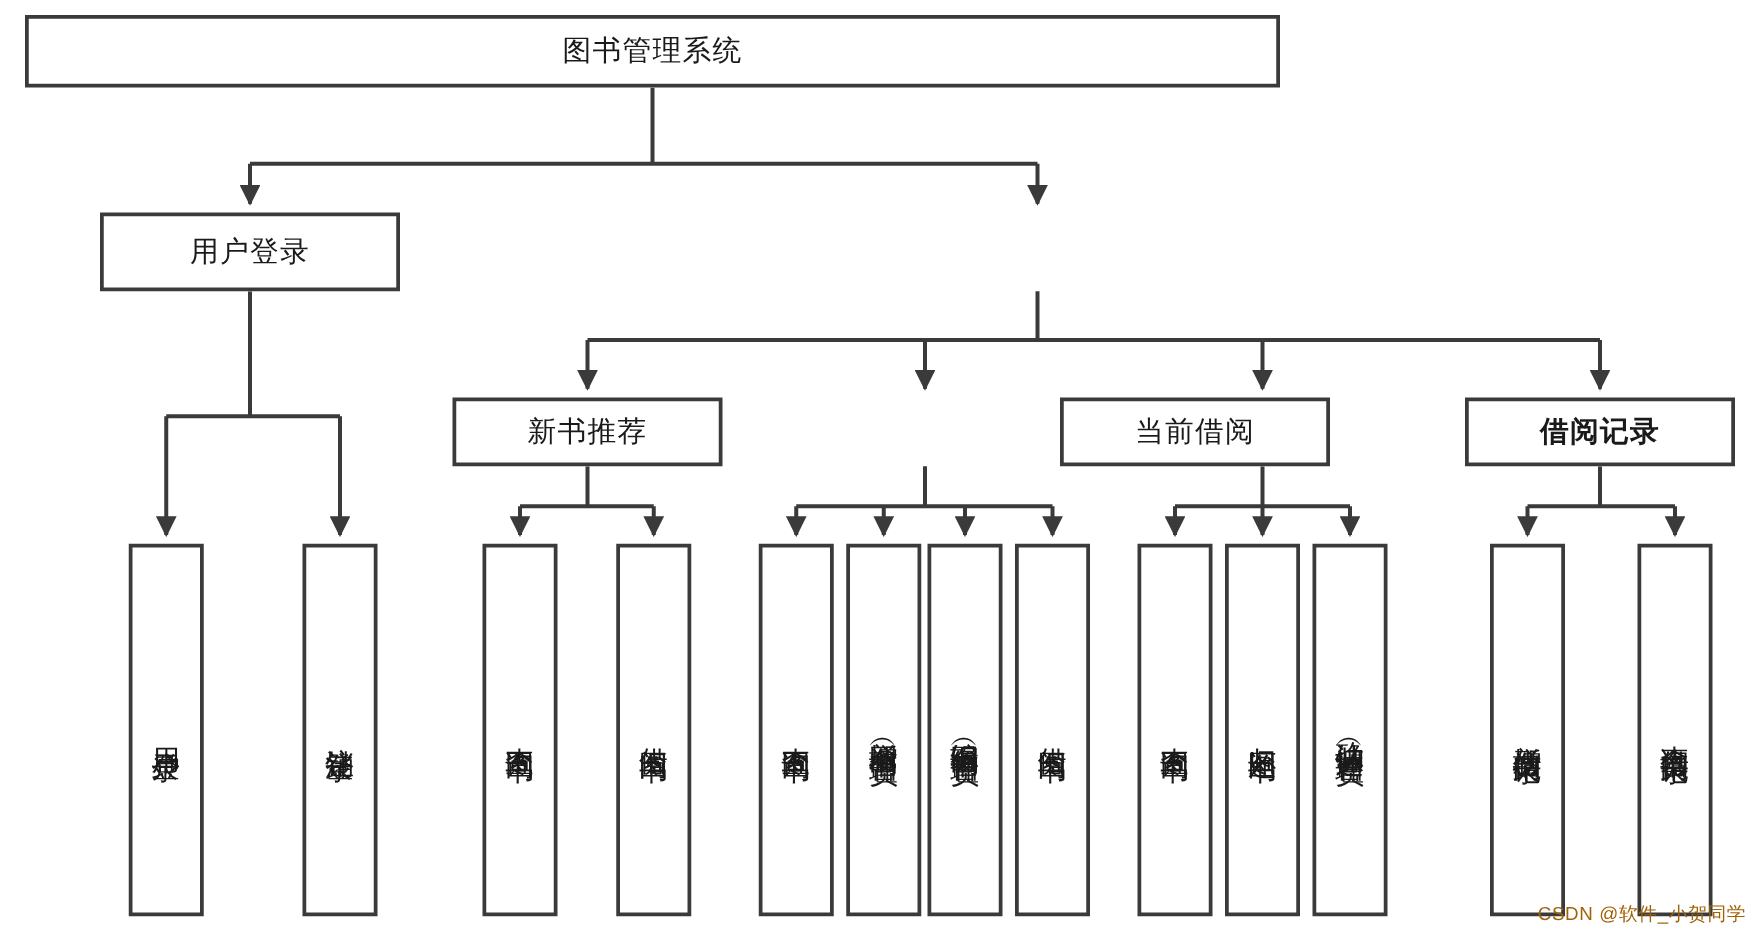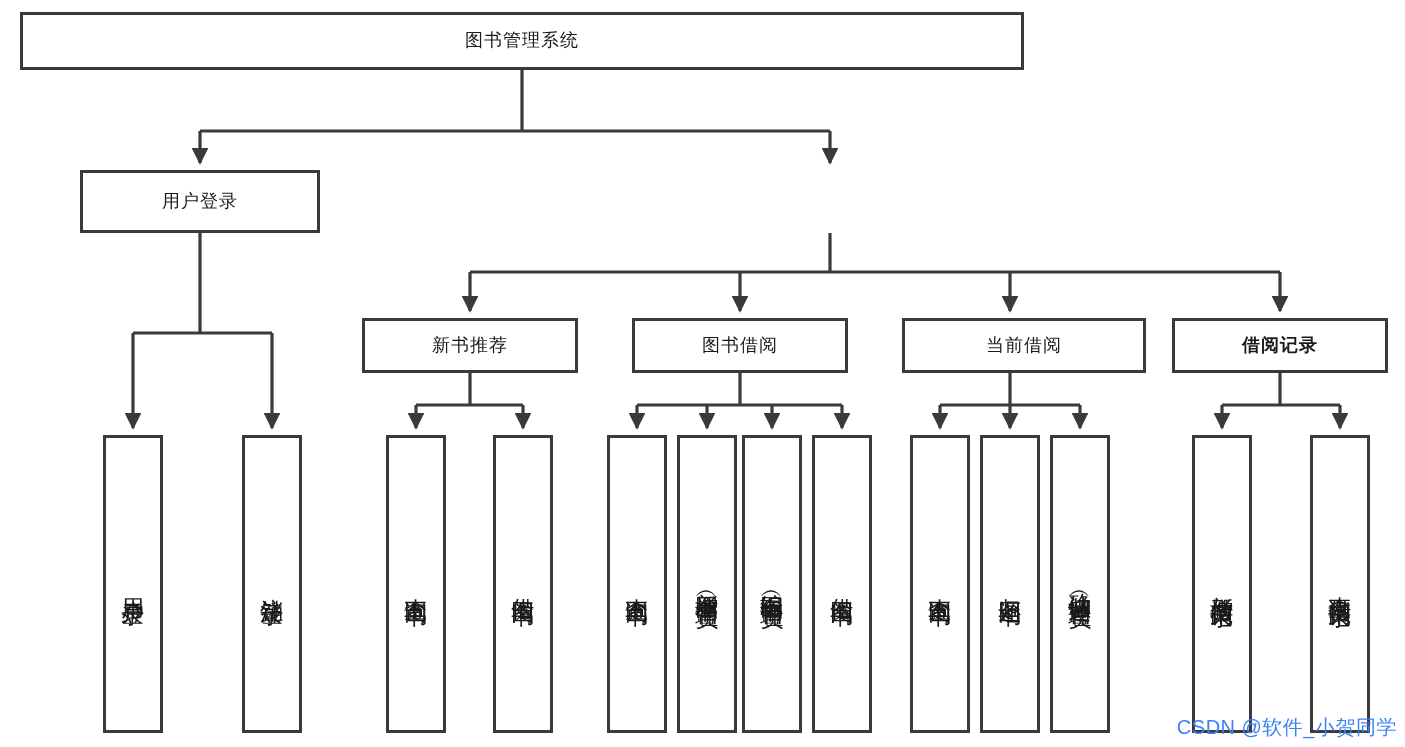--- a/index.html
+++ b/index.html
@@ -31,21 +31,21 @@
     box-sizing: border-box;
     background: #ffffff;
     border: 3px solid #3a3a3a;
     display: flex;
     align-items: center;
     justify-content: center;
     color: #1a1a1a;
     z-index: 2;
   }
   .node.h {
-    font-size: 18px;
+    font-size: 23px;
     letter-spacing: 1px;
     line-height: 1.1;
   }
   .node.v {
     writing-mode: vertical-rl;
     text-orientation: upright;
     font-size: 23px;
     line-height: 1.15;
     letter-spacing: 2px;
     padding: 6px 0;
@@ -53,22 +53,22 @@
   .node.v .vtext {
     writing-mode: vertical-rl;
     text-orientation: upright;
     display: block;
     white-space: nowrap;
   }
   .watermark {
     position: absolute;
     right: 8px;
     bottom: 6px;
-    font-size: 20px;
-    color: #3b82f6;
+    font-size: 15px;
+    color: #a16207;
     letter-spacing: 0.5px;
     z-index: 3;
     white-space: nowrap;
   }
 </style>
 </head>
 <body>
 
 <div id="canvas">
 
@@ -120,22 +120,21 @@
       <path d="M 1222 405 L 1222 428" marker-end="url(#arrow)"></path>
       <path d="M 1340 405 L 1340 428" marker-end="url(#arrow)"></path>
     </g>
   </svg>
 
   <div class="node h" style="left:20px; top:12px; width:1004px; height:58px;">图书管理系统</div>
 
   <div class="node h" style="left:80px; top:170px; width:240px; height:63px;">用户登录</div>
 
   <div class="node h" style="left:362px; top:318px; width:216px; height:55px;">新书推荐</div>
-  <div class="node h" style="left:632px; top:318px; width:216px; height:55px;">图书借阅</div>
-  <div class="node h" style="left:902px; top:318px; width:244px; height:55px;">当前借阅</div>
+  <div class="node h" style="left:848px; top:318px; width:216px; height:55px;">当前借阅</div>
   <div class="node h" style="left:1172px; top:318px; width:216px; height:55px;font-weight:bold;">借阅记录</div>
 
   <div class="node v" style="left:103px; top:435px; width:60px; height:298px;">
     <span class="vtext">用户登录</span>
   </div>
   <div class="node v" style="left:242px; top:435px; width:60px; height:298px;">
     <span class="vtext">注销登录</span>
   </div>
 
   <div class="node v" style="left:386px; top:435px; width:60px; height:298px;">

